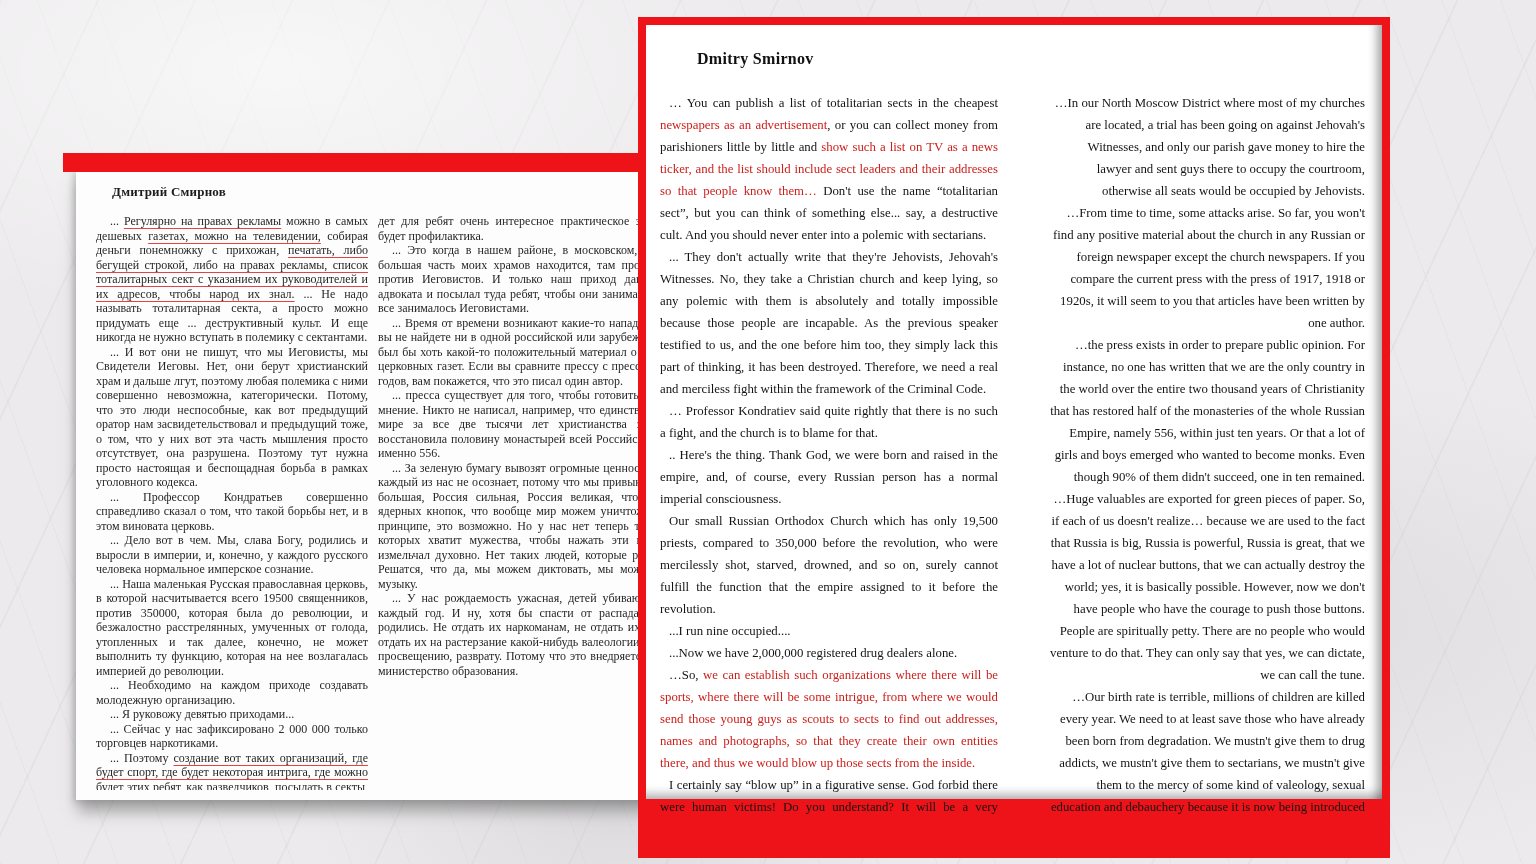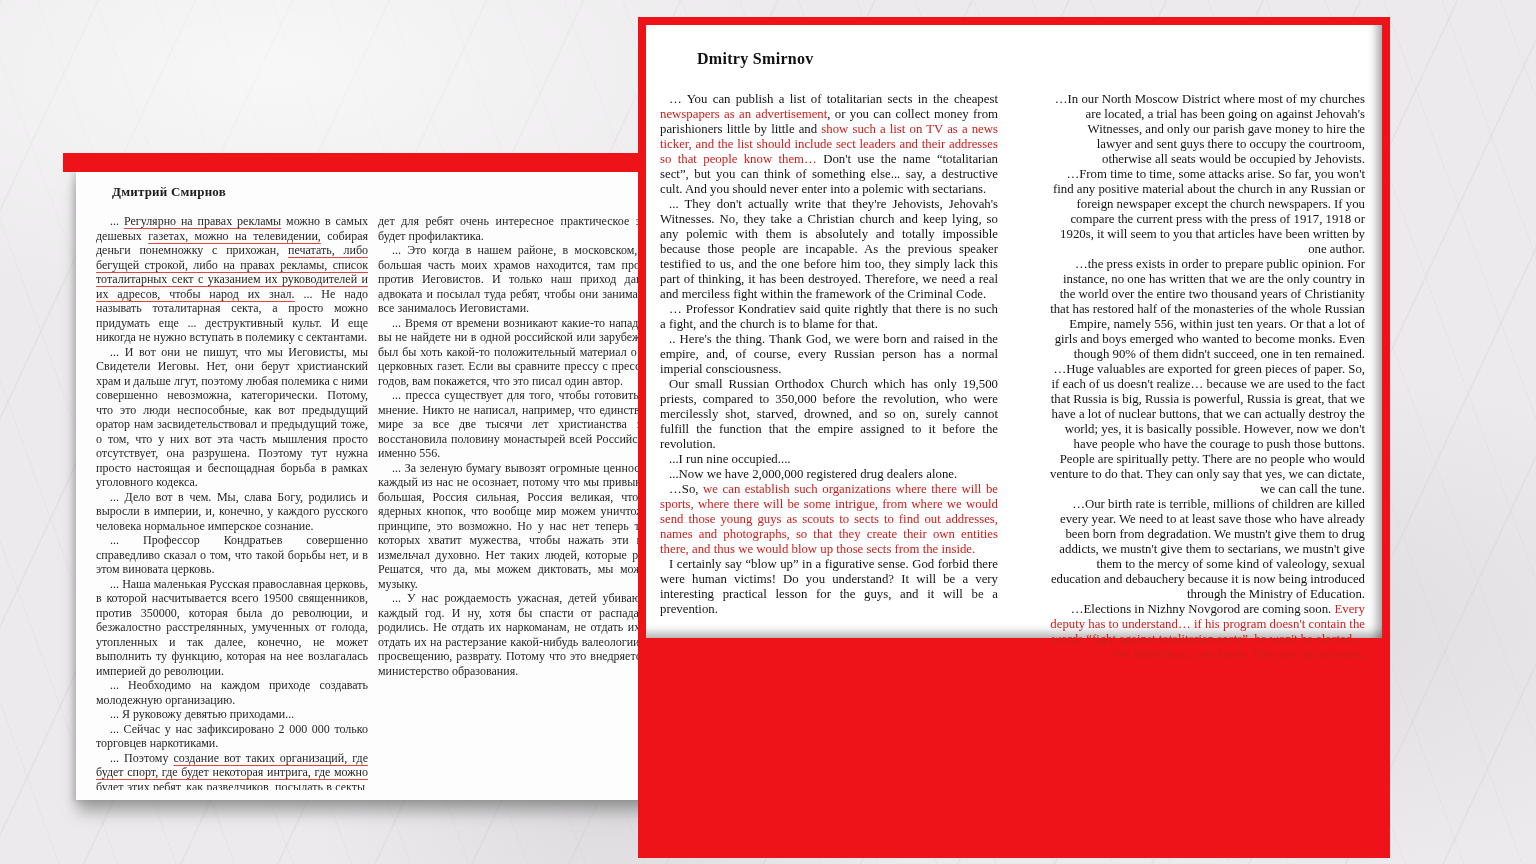--- a/index.html
+++ b/index.html
@@ -44,50 +44,50 @@
     text-decoration-color:#e04545;
     text-decoration-thickness:1.3px;
     text-underline-offset:2.5px;
   }
   
   .right-frame{
     position:absolute;left:638px;top:17px;width:752px;height:841px;
     background:#ee1318;box-sizing:border-box;padding:8px;
   }
   .right-page{
-    width:736px;height:613px;background:#ffffff;box-sizing:border-box;
+    width:736px;height:774px;background:#ffffff;box-sizing:border-box;
     box-shadow:inset -12px 0 10px -7px rgba(0,0,0,.35), inset 0 -12px 10px -7px rgba(0,0,0,.30);
   }
   .rp-title{
     margin:0;padding:25px 0 0 51px;
     font-size:16px;font-weight:bold;color:#111;letter-spacing:.3px;
   }
   .rp-cols{
     display:flex;gap:20px;padding:24px 17px 0 14px;height:730px;overflow:hidden;
   }
-  .rp-col{width:338px;flex:0 0 338px;font-size:12.8px;line-height:15px;color:#141414;}
+  .rp-col{width:338px;flex:0 0 338px;font-size:12.8px;line-height:22px;color:#141414;}
   .rp-col2{flex:1 1 auto;width:auto;text-align:right;margin-left:32px;}
   .rp-col p{margin:0;text-indent:9px;}
   .rp-col2 p{text-indent:0;}
   span.red{color:#cc201c;}
 </style>
 </head>
 <body>
 
 <div class="stage">
 
   <section class="left-page">
     <div class="red-bar"></div>
     <h1 class="lp-title">Дмитрий Смирнов</h1>
     <div class="lp-cols">
       <div class="lp-col col-justify">
           <p><span>... </span><span class="underline">Регулярно на правах рекламы</span><span> можно в самых дешевых </span><span class="underline">газетах, можно на телевидении,</span><span> собирая деньги понемножку с прихожан, </span><span class="underline">печатать, либо бегущей строкой, либо на правах рекламы, список тоталитарных сект с указанием их руководителей и их адресов, чтобы народ их знал.</span><span> ... Не надо называть тоталитарная секта, а просто можно придумать еще ... деструктивный культ. И еще никогда не нужно вступать в полемику с сектантами.</span></p>
           <p><span>... И вот они не пишут, что мы Иеговисты, мы Свидетели Иеговы. Нет, они берут христианский храм и дальше лгут, поэтому любая полемика с ними совершенно невозможна, категорически. Потому, что это люди неспособные, как вот предыдущий оратор нам засвидетельствовал и предыдущий тоже, о том, что у них вот эта часть мышления просто отсутствует, она разрушена. Поэтому тут нужна просто настоящая и беспощадная борьба в рамках уголовного кодекса.</span></p>
+          <p><span>... Профессор Кондратьев совершенно справедливо сказал о том, что такой борьбы нет, и в этом виновата церковь.</span></p>
           <p><span>... Дело вот в чем. Мы, слава Богу, родились и выросли в империи, и, конечно, у каждого русского человека нормальное имперское сознание.</span></p>
-          <p><span>... Профессор Кондратьев совершенно справедливо сказал о том, что такой борьбы нет, и в этом виновата церковь.</span></p>
           <p><span>... Наша маленькая Русская православная церковь, в которой насчитывается всего 19500 священников, против 350000, которая была до революции, и безжалостно расстрелянных, умученных от голода, утопленных и так далее, конечно, не может выполнить ту функцию, которая на нее возлагалась империей до революции.</span></p>
           <p><span>... Необходимо на каждом приходе создавать молодежную организацию.</span></p>
           <p><span>... Я руковожу девятью приходами...</span></p>
           <p><span>... Сейчас у нас зафиксировано 2 000 000 только торговцев наркотиками.</span></p>
           <p><span>... Поэтому </span><span class="underline">создание вот таких организаций, где будет спорт, где будет некоторая интрига, где можно будет этих ребят, как разведчиков, посылать в секты, чтобы узнавать адреса, фамилии, фотографии, чтобы там они создавали внутри свои структуры, и можно их, эти секты, взрывать изнутри.</span><span> Взрывать, я имею, конечно, в фигуральном смысле, упаси Бог, чтобы там были человеческие жертвы! Понимаете? И это бу-</span></p>
         </div>
       <div class="lp-col col-justify">
           <p class="noindent"><span>дет для ребят очень интересное практическое занятие. И это будет профилактика.</span></p>
           <p><span>... Это когда в нашем районе, в московском, северном, где большая часть моих храмов находится, там проходит процесс против Иеговистов. И только наш приход давал деньги на адвоката и посылал туда ребят, чтобы они занимали зал, а иначе все занималось Иеговистами.</span></p>
           <p><span>... Время от времени возникают какие-то нападки. До сих пор вы не найдете ни в одной российской или зарубежной газете, где был бы хоть какой-то положительный материал о церкви. Кроме церковных газет. Если вы сравните прессу с прессой 17, 18, 20-х годов, вам покажется, что это писал один автор.</span></p>

